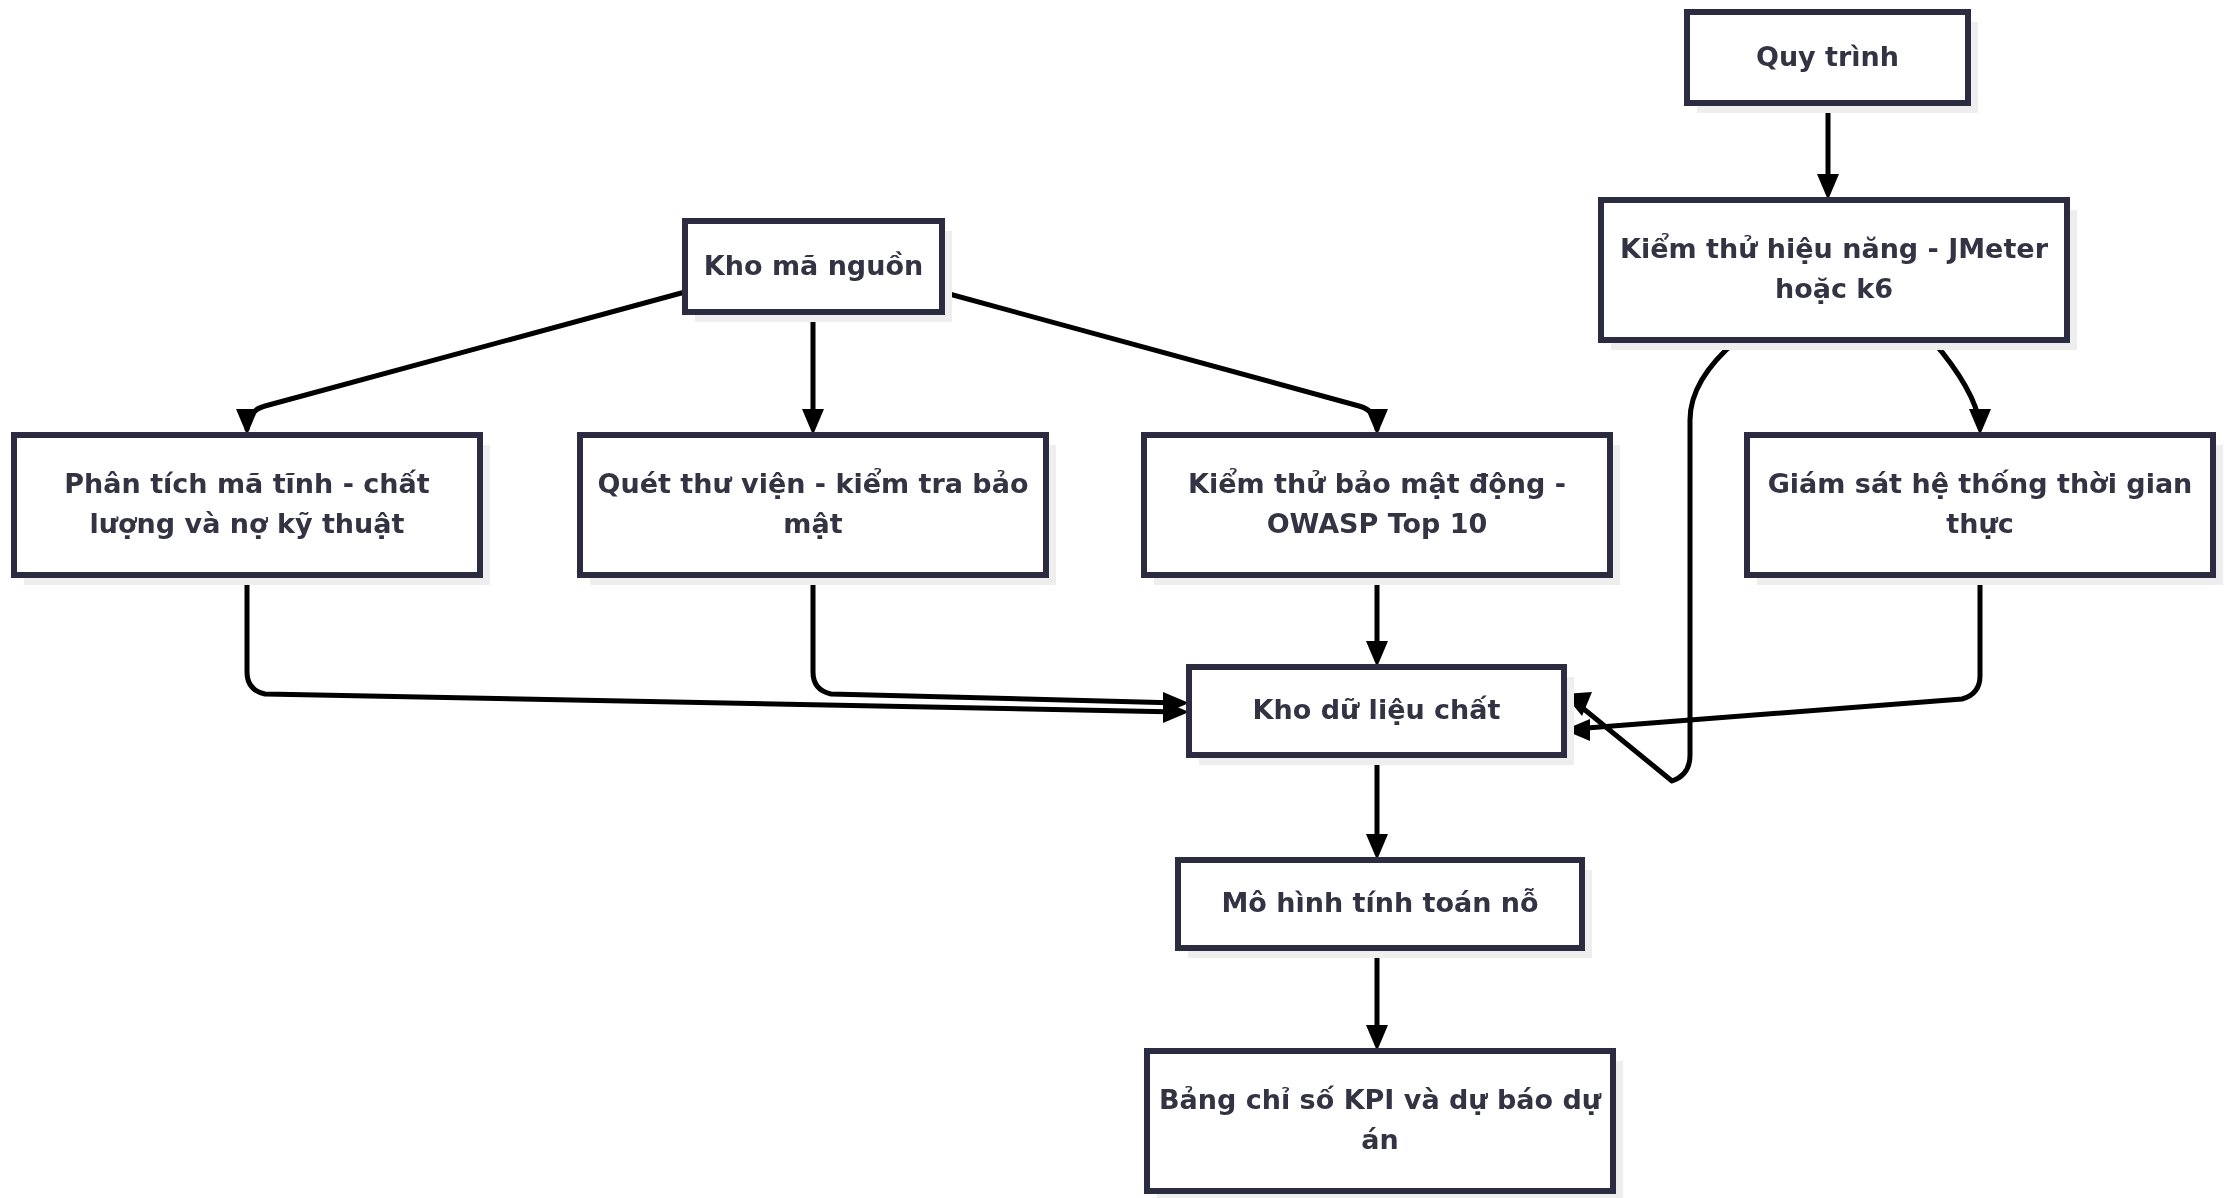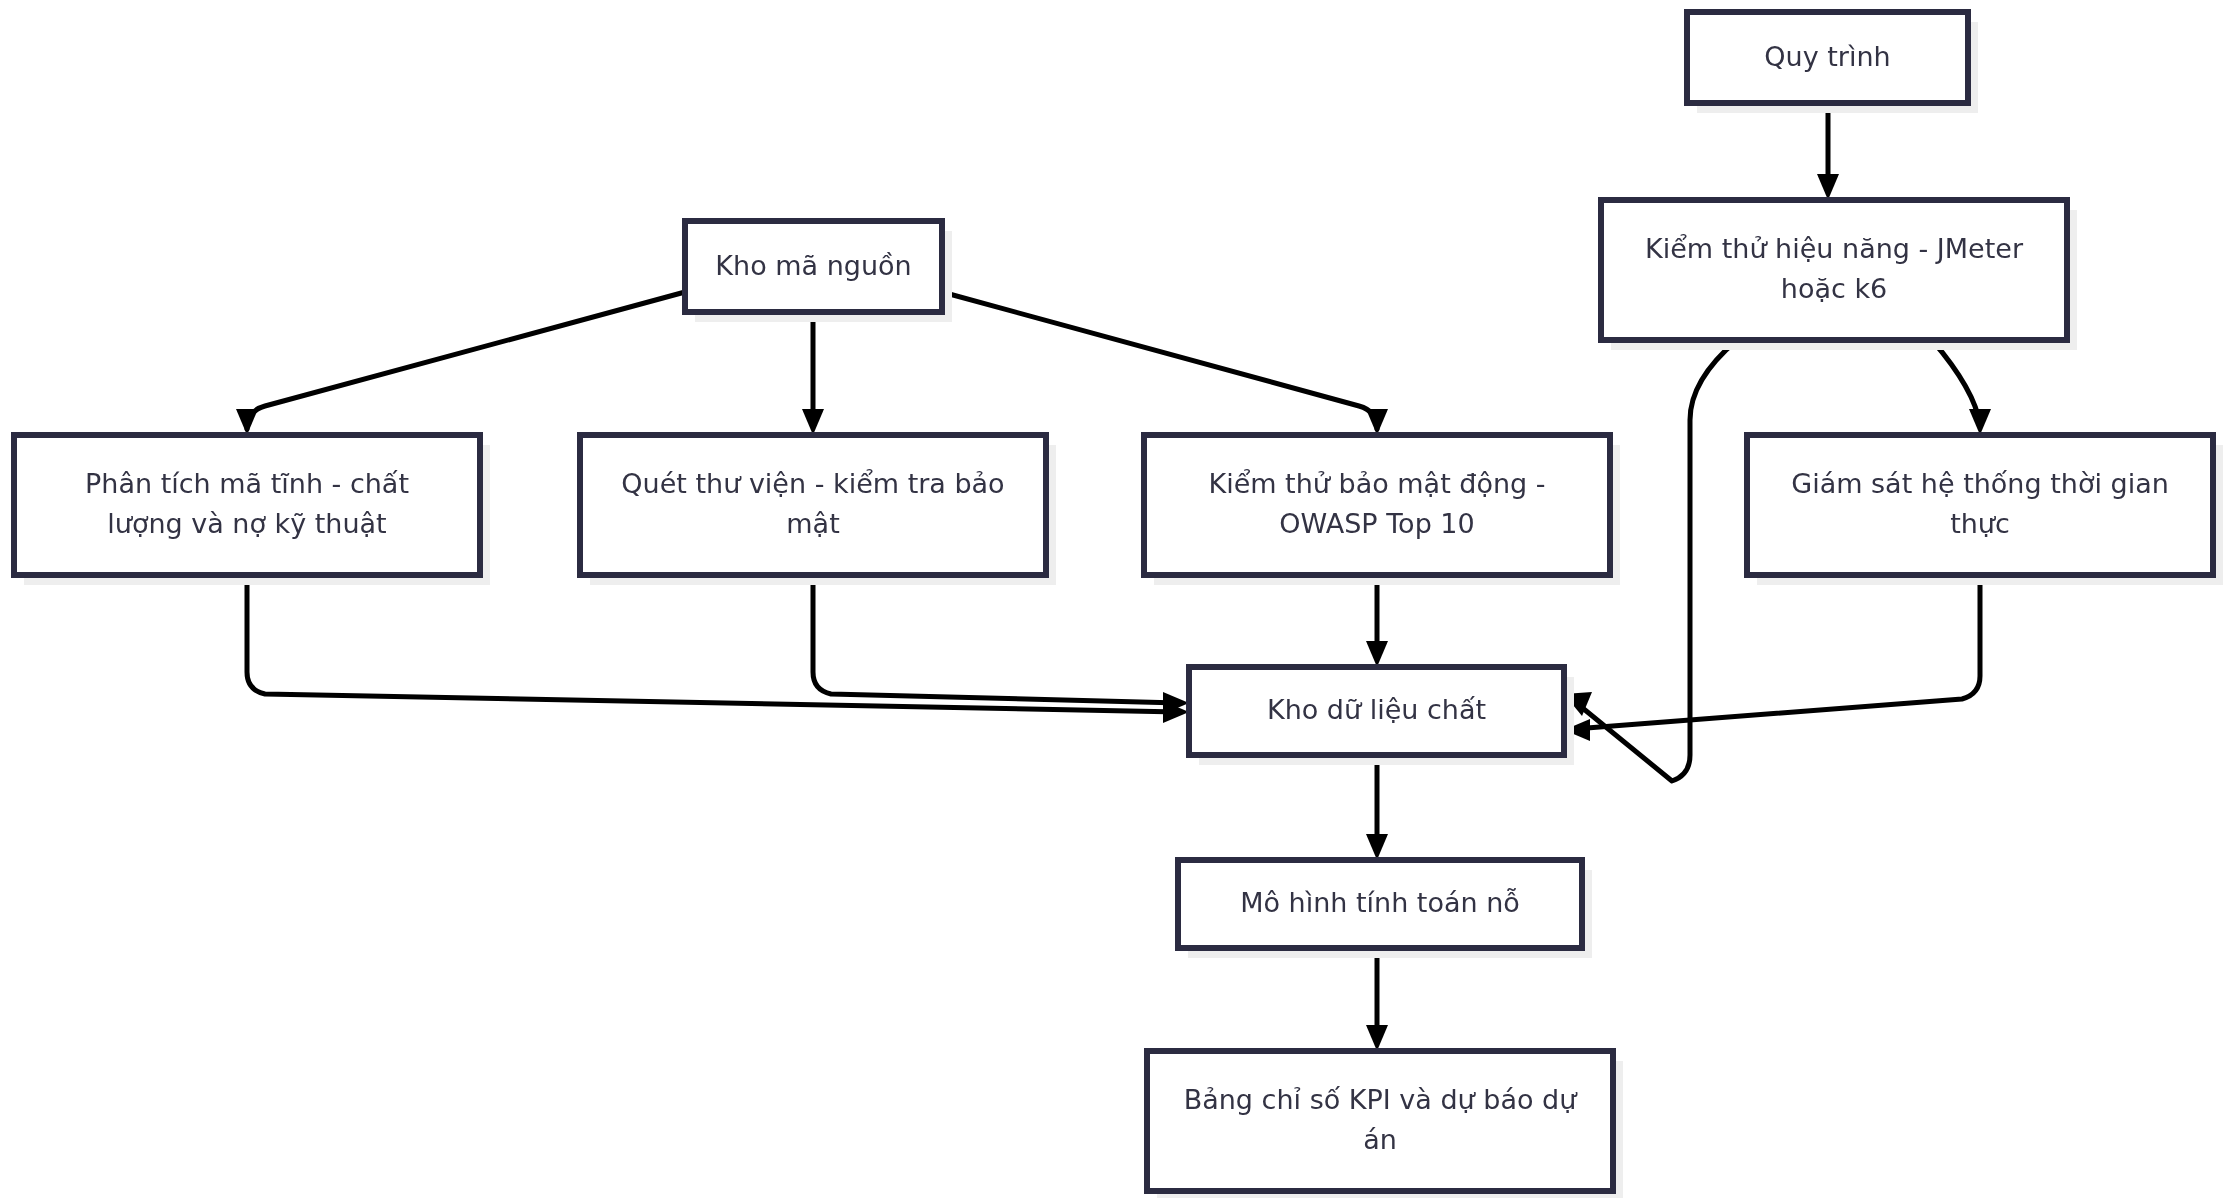--- a/index.html
+++ b/index.html
@@ -10,20 +10,21 @@
   body {
     width: 2227px;
     height: 1198px;
     font-family: "DejaVu Sans", sans-serif;
     overflow: hidden;
   }
   #flow-root {
     position: relative;
     width: 1779px;
     height: 1198px;
+    font-weight: bold;
   }
   svg.flow-canvas {
     position: absolute;
     left: 0;
     top: 0;
     width: 2227px;
     height: 1198px;
     display: block;
   }
   .node-shadow {

